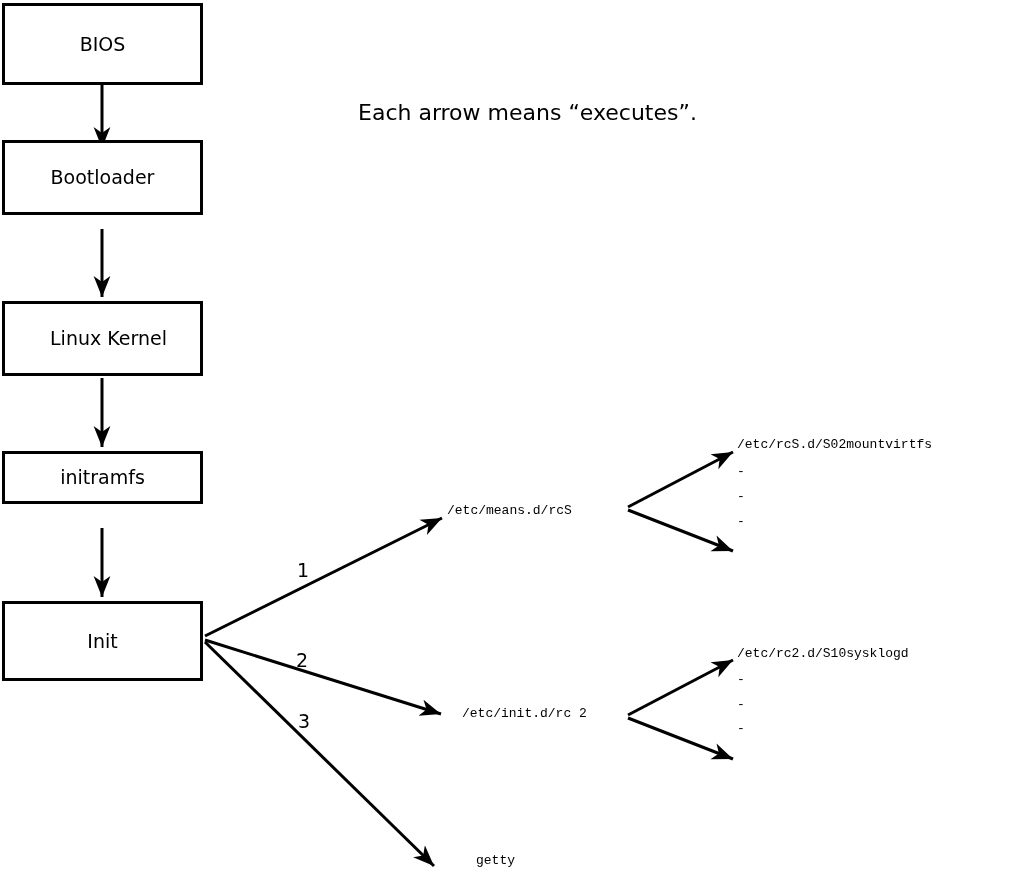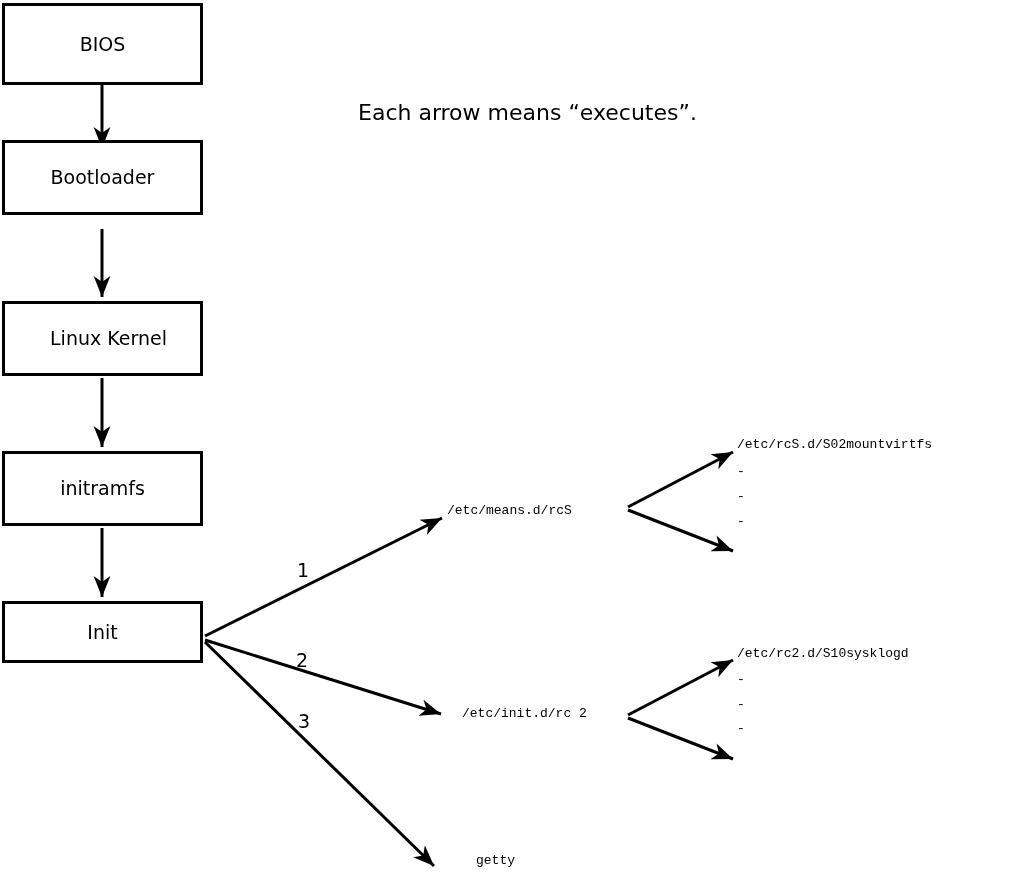--- a/index.html
+++ b/index.html
@@ -76,24 +76,24 @@
 
   <div class="box" style="left:2px; top:3px; height:82px;">
     <span>BIOS</span>
   </div>
   <div class="box" style="left:2px; top:140px; height:75px;">
     <span>Bootloader</span>
   </div>
   <div class="box" style="left:2px; top:301px; height:75px;padding-left:12px;">
     <span>Linux Kernel</span>
   </div>
-  <div class="box" style="left:2px; top:451px; height:75px;">
+  <div class="box" style="left:2px; top:451px; height:53px;">
     <span>initramfs</span>
   </div>
-  <div class="box" style="left:2px; top:601px; height:62px;">
+  <div class="box" style="left:2px; top:601px; height:80px;">
     <span>Init</span>
   </div>
 
   <div class="caption" style="left:358px; top:102px;">Each arrow means “executes”.</div>
 
   <div class="num" style="left:297px; top:560px;">1</div>
   <div class="num" style="left:296px; top:650px;">2</div>
   <div class="num" style="left:298px; top:711px;">3</div>
 
   <div class="mono" style="left:447px; top:500px;">/etc/means.d/rcS</div>

